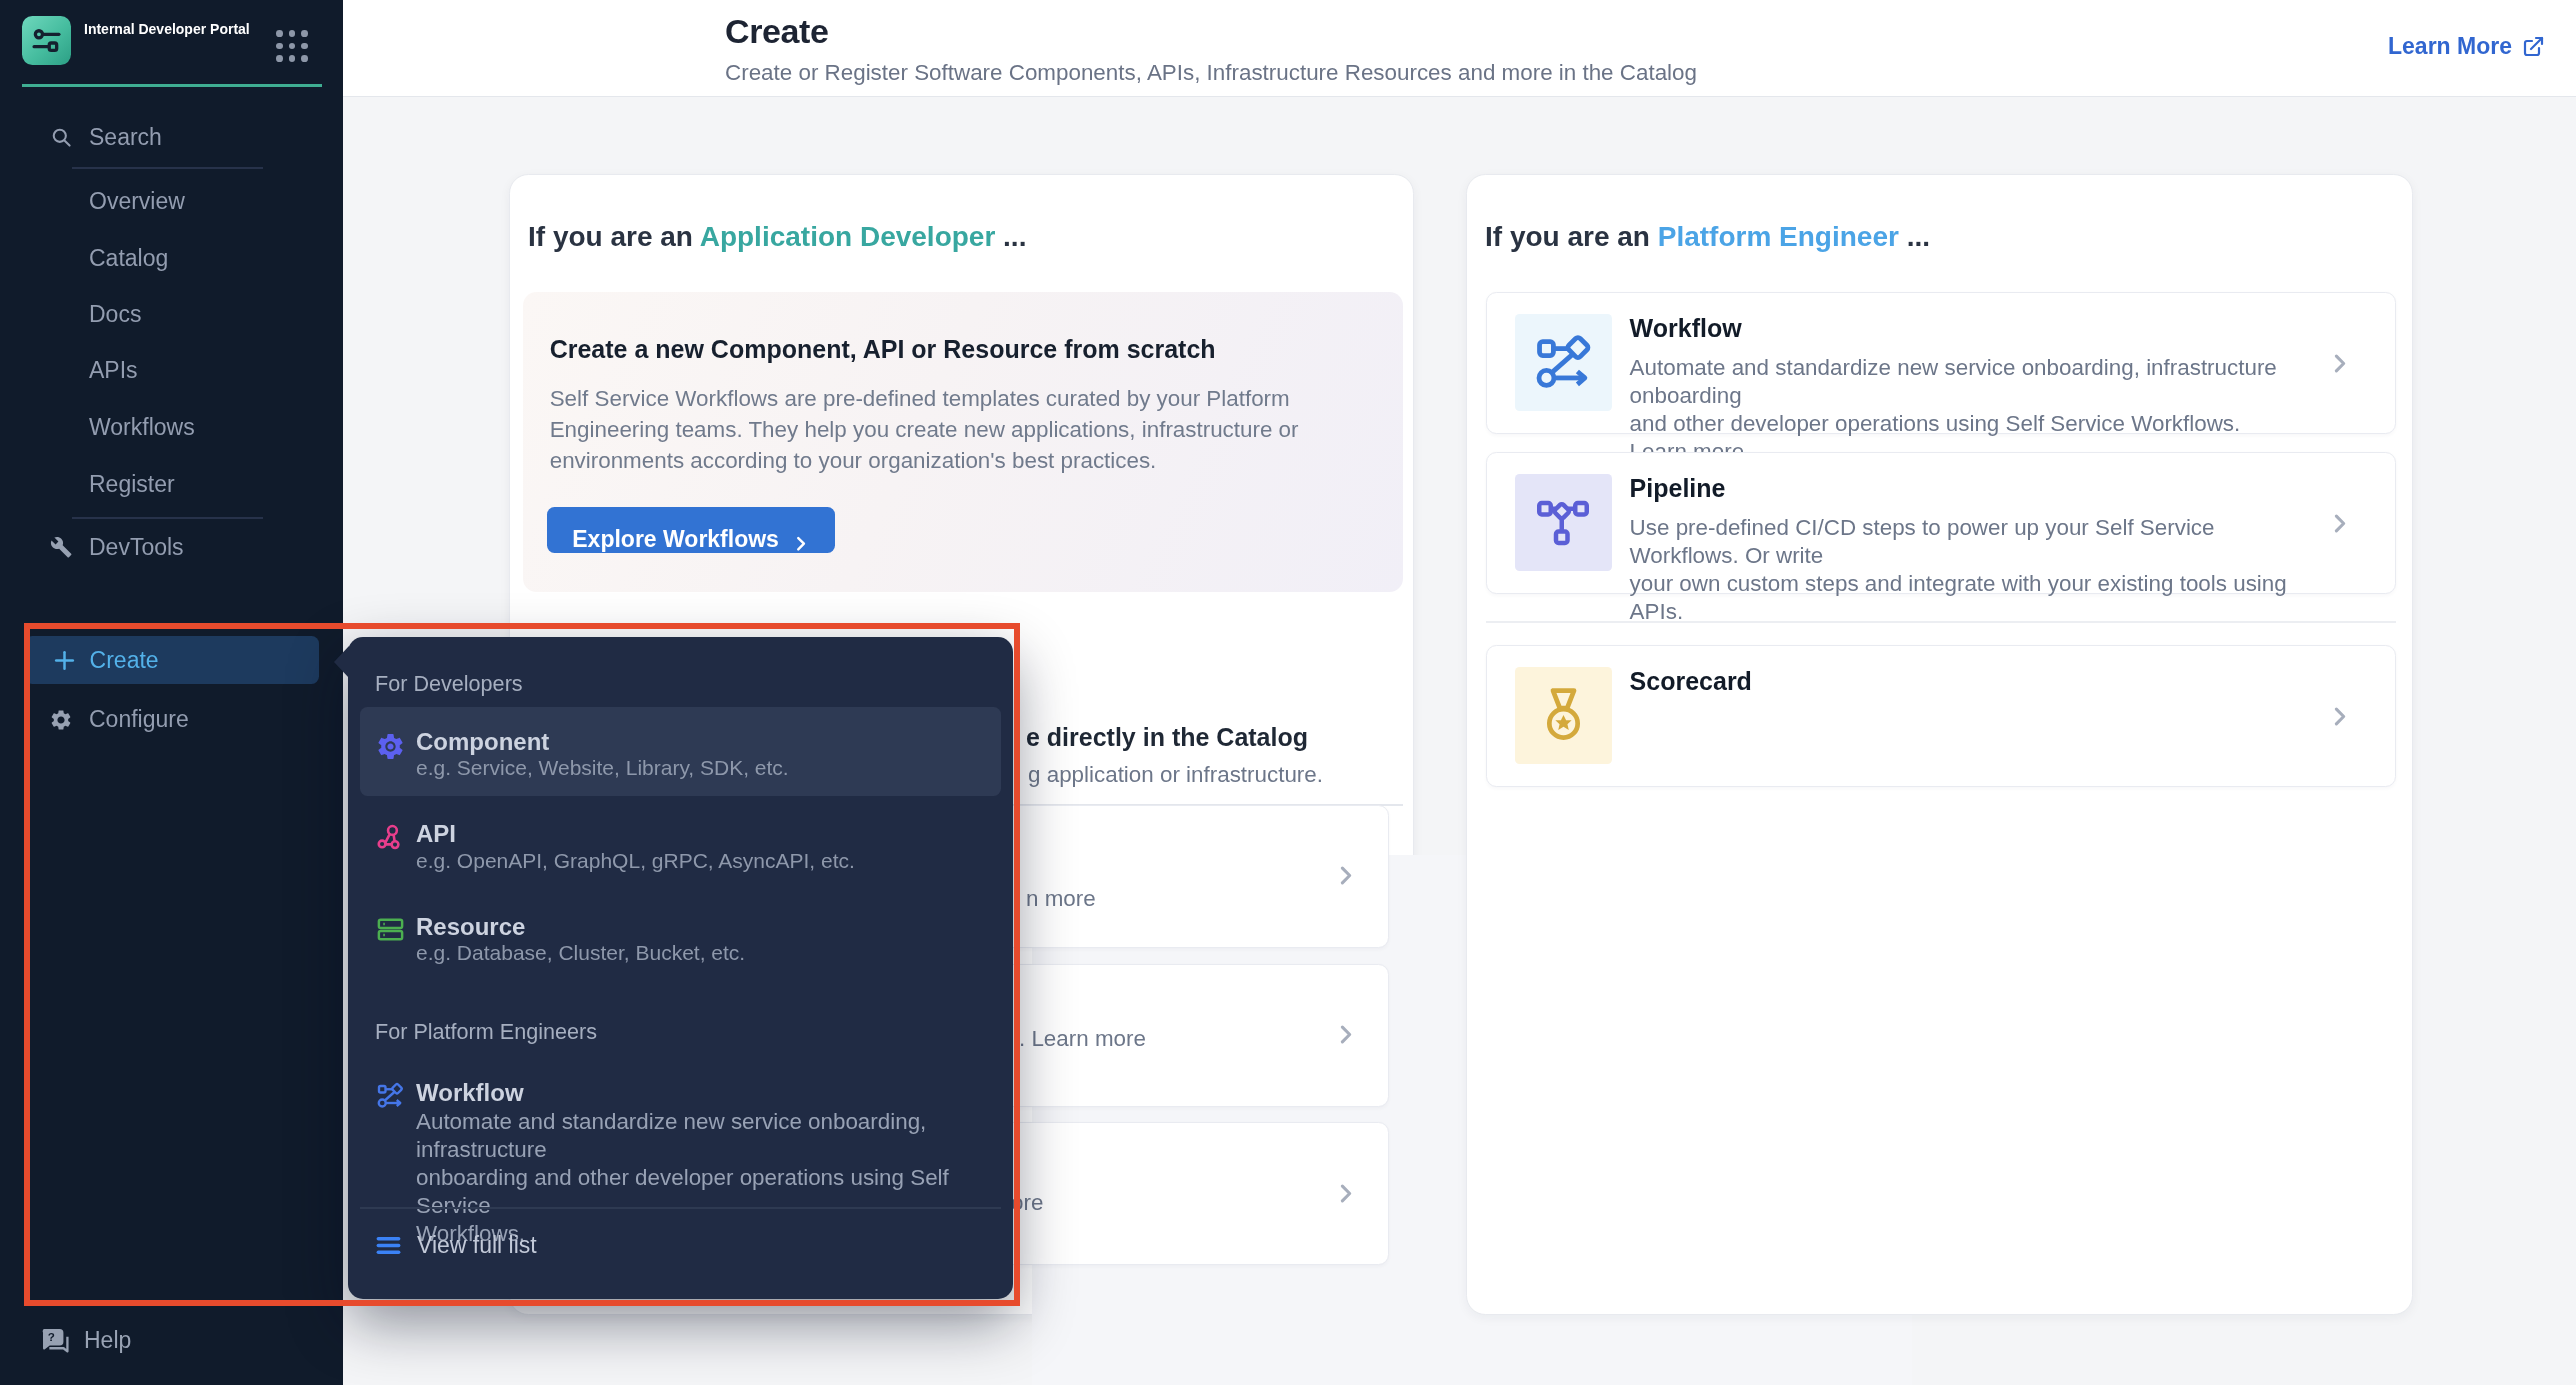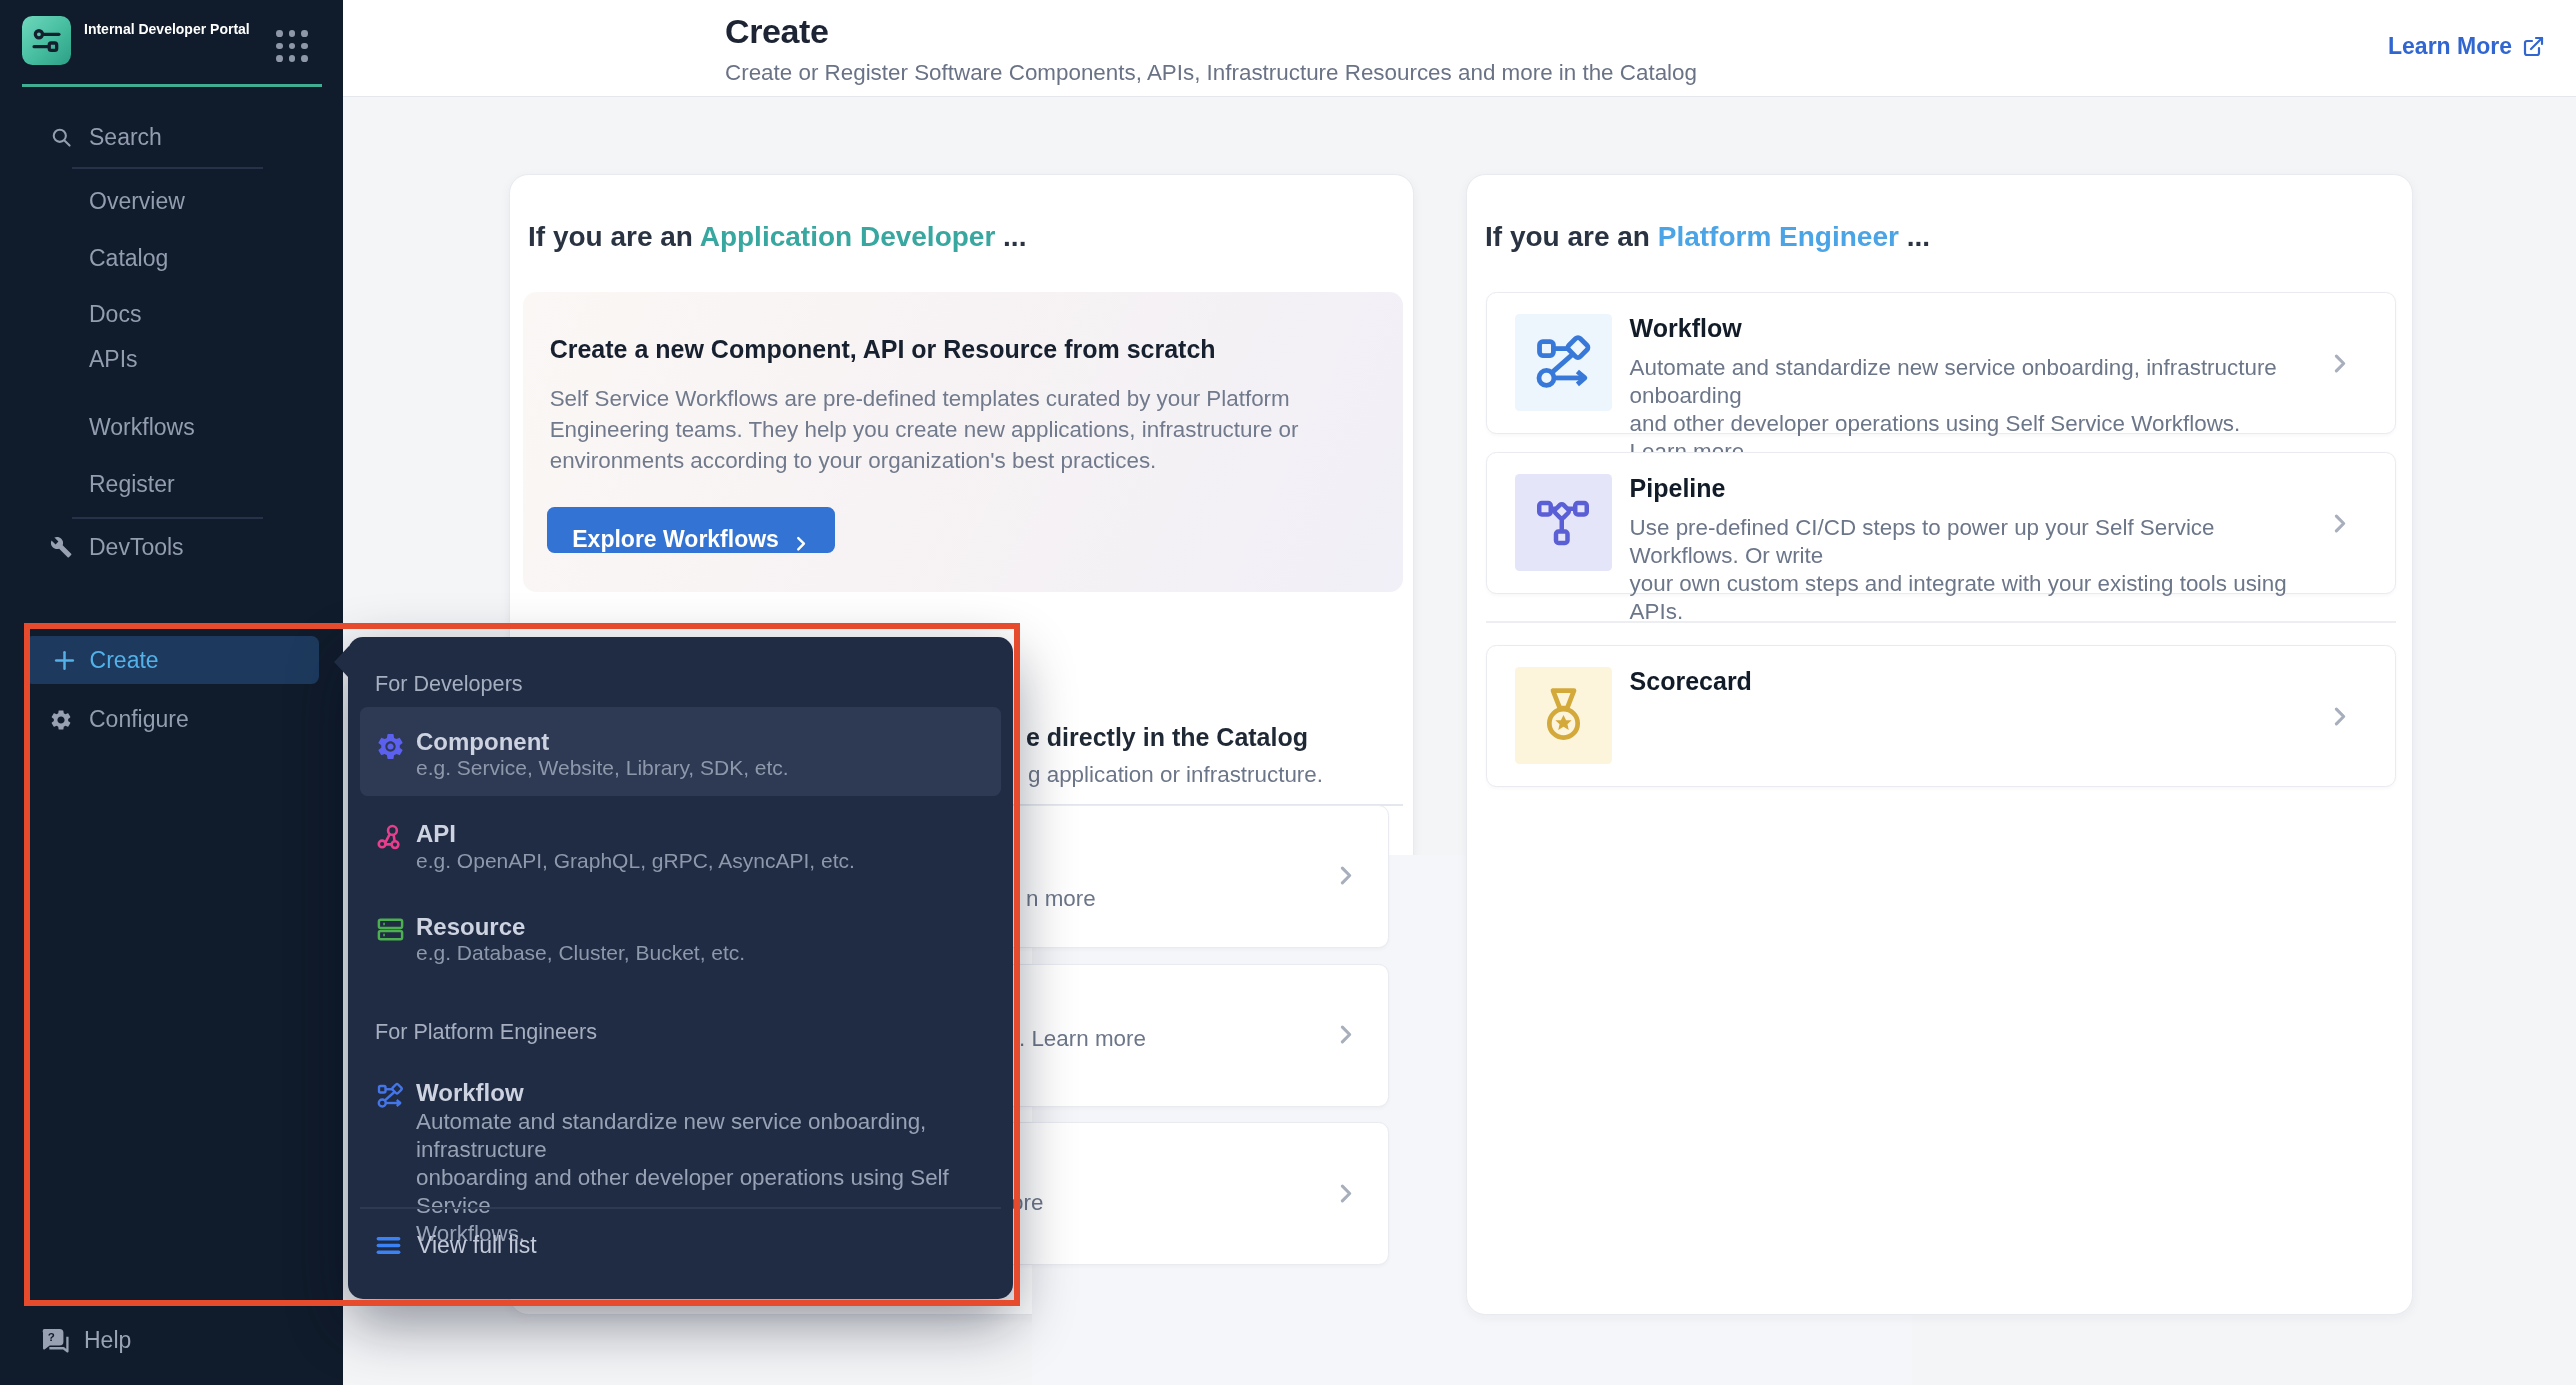--- a/index.html
+++ b/index.html
@@ -281,21 +281,21 @@
 
     <div class="side-row" style="top:185px;">
         <span class="lbl">Overview</span>
       </div>
     <div class="side-row" style="top:242px;">
         <span class="lbl">Catalog</span>
       </div>
     <div class="side-row" style="top:298px;">
         <span class="lbl">Docs</span>
       </div>
-    <div class="side-row" style="top:343px;">
+    <div class="side-row" style="top:354px;">
         <span class="lbl">APIs</span>
       </div>
     <div class="side-row" style="top:411px;">
         <span class="lbl">Workflows</span>
       </div>
     <div class="side-row" style="top:468px;">
         <span class="lbl">Register</span>
       </div>
 
     <div class="section-divider"></div>

